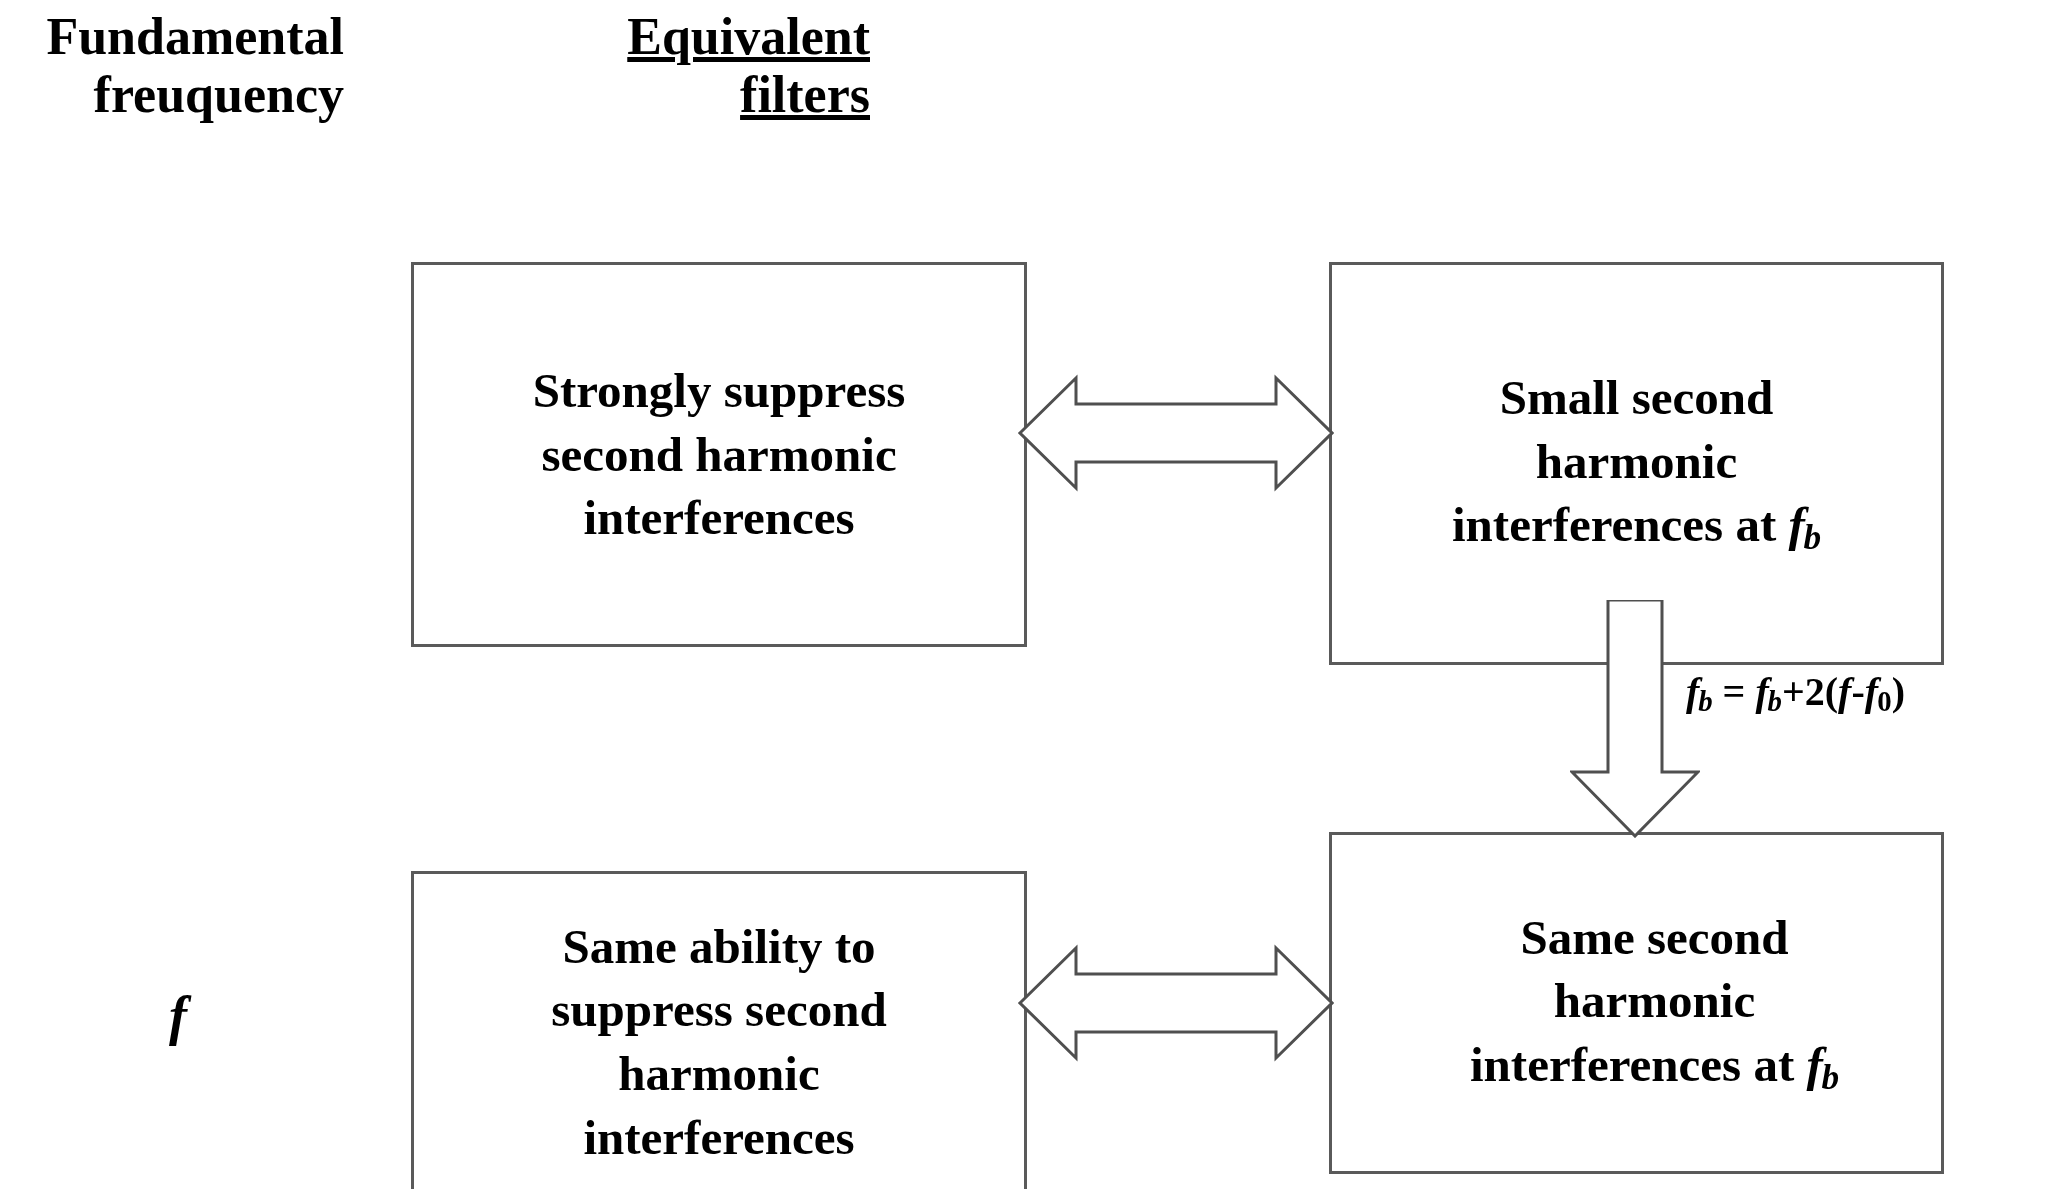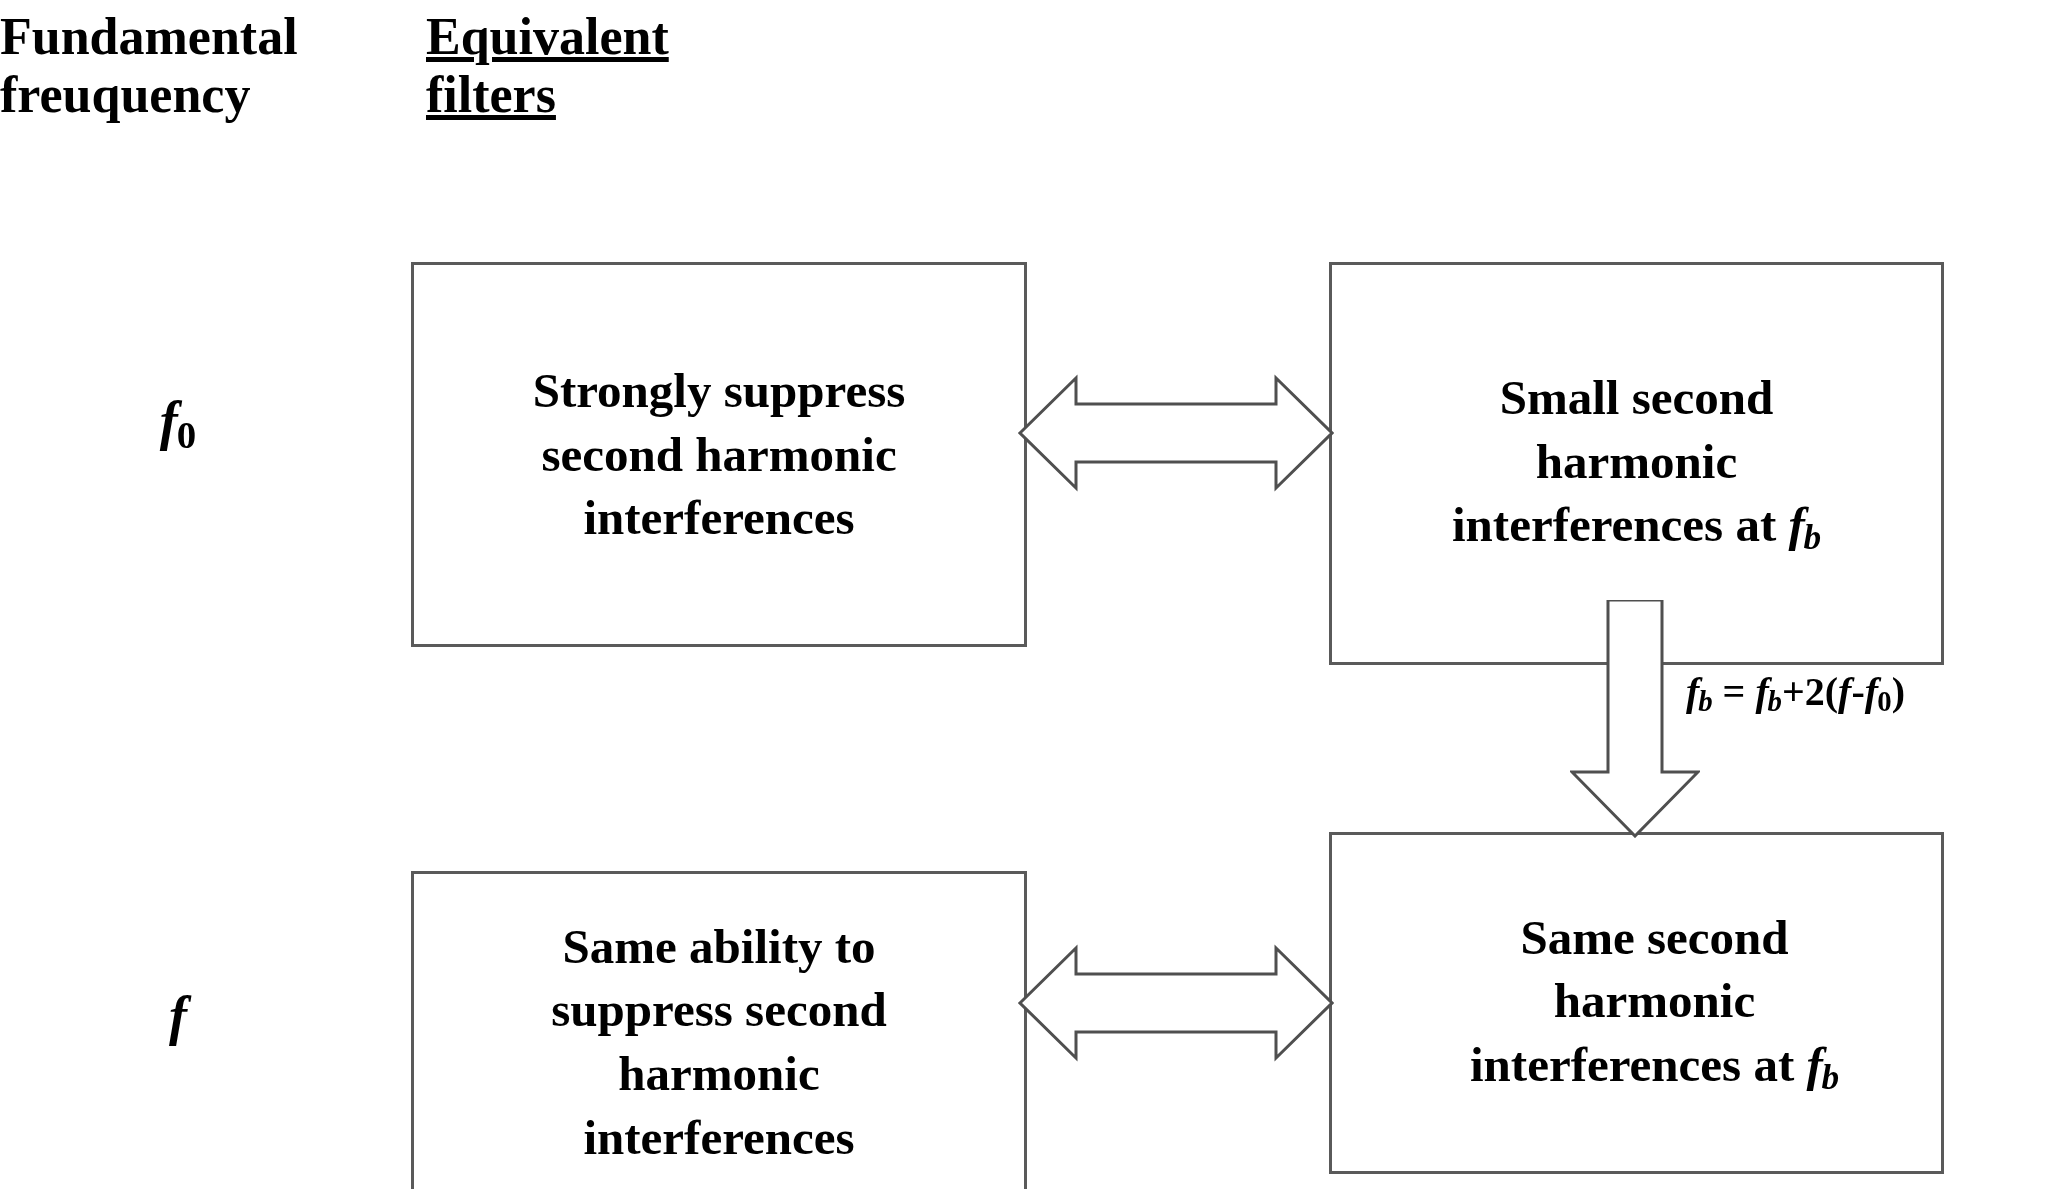--- a/index.html
+++ b/index.html
@@ -18,23 +18,24 @@
     background: #ffffff;
     overflow: hidden;
   }
 
   
   .col-header {
     position: absolute;
     font-weight: bold;
     font-size: 52px;
     line-height: 1.12;
-    text-align: left;
+    text-align: right;
     letter-spacing: 0px;
     white-space: pre-line;
+    margin-left: 24px;
   }
   #hdr-fundamental { left: 0px;    top: 8px;  width: 320px; }
   #hdr-filters     { left: 426px;  top: 8px;  width: 420px; text-decoration: underline; }
   #hdr-optimal     { left: 1395px; top: 8px;  width: 620px; }
 
   
   .mi {
     font-family: "Liberation Serif", "DejaVu Serif", serif;
     font-style: italic;
     font-weight: bold;
@@ -132,21 +133,20 @@
 
 <div id="canvas">
 
   <div class="col-header" id="hdr-fundamental">Fundamental
 freuquency</div>
 
   <div class="col-header" id="hdr-filters">Equivalent
 filters</div>
 
 
-  <div class="row-label" id="label-f0"><span class="mi">f</span><span class="sub-num">0</span></div>
 
   <div class="row-label" id="label-f"><span class="mi">f</span></div>
 
   <div class="box" id="box-tl">
     <div class="box-text">Strongly suppress
 second harmonic
 interferences</div>
   </div>
 
   <div class="box" id="box-tr">

